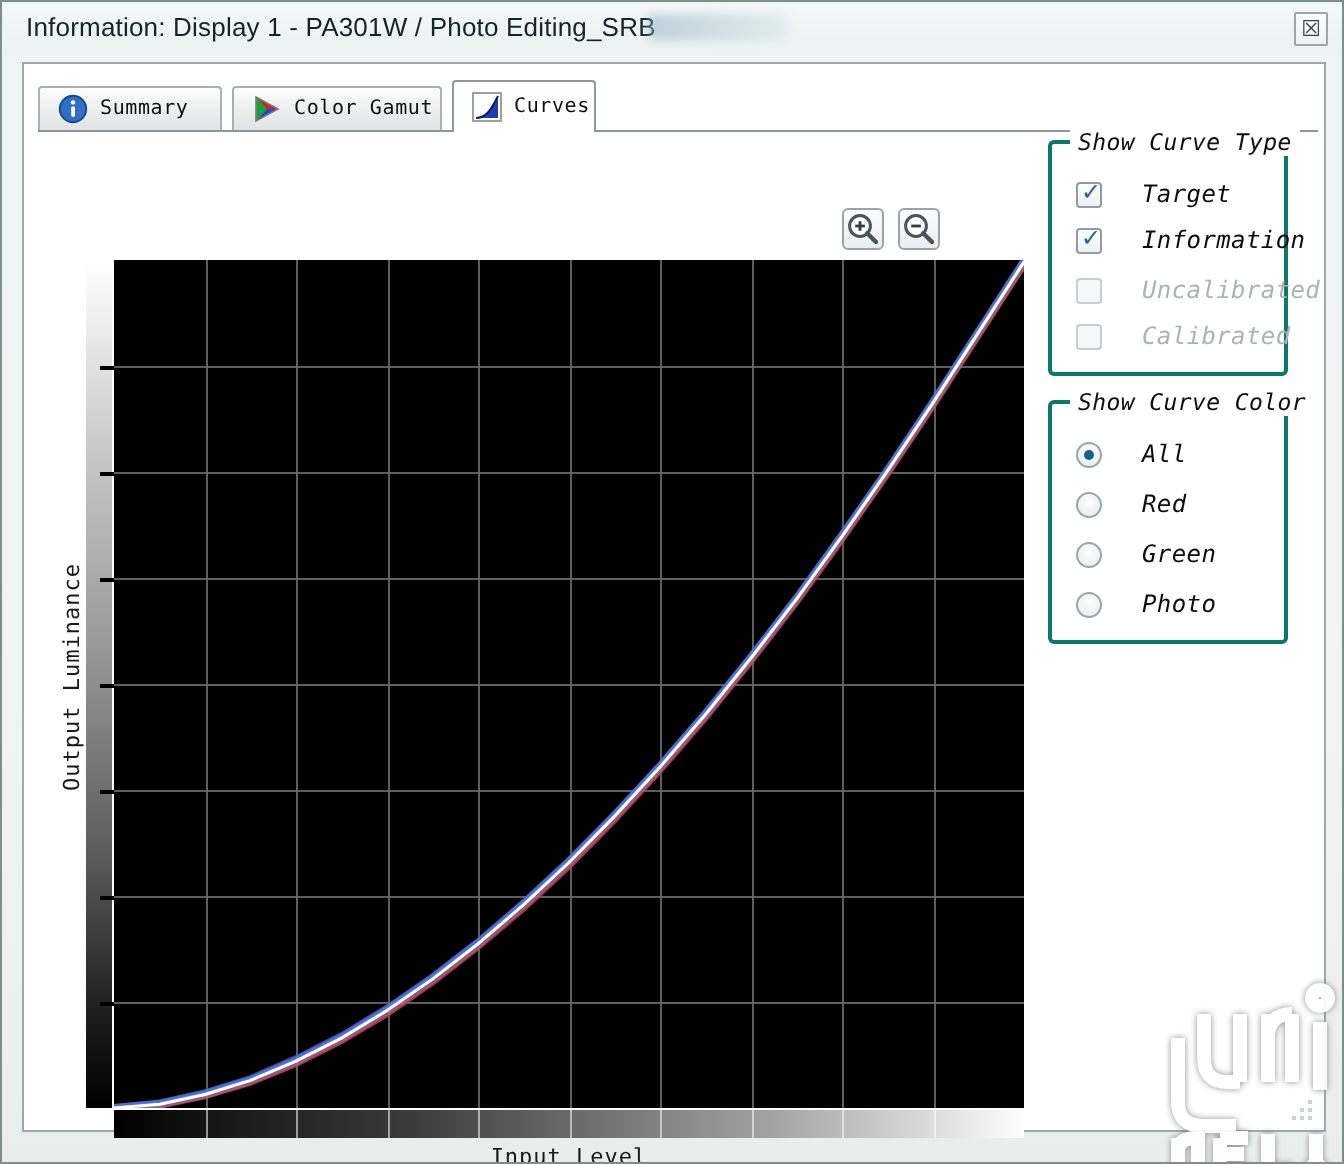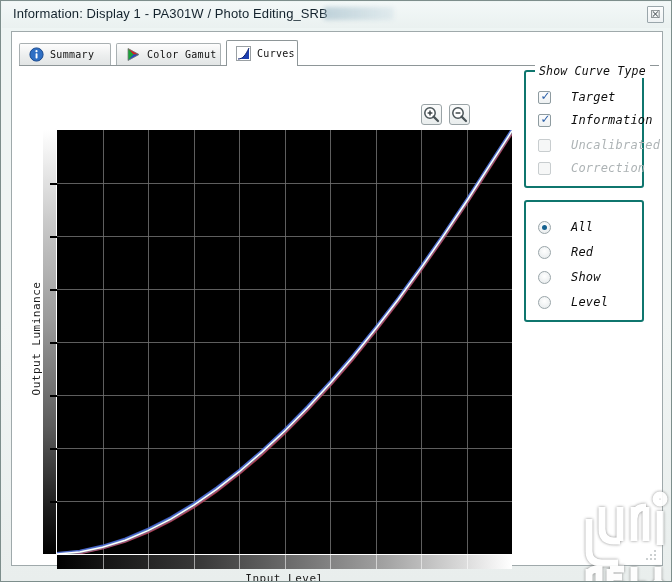--- a/index.html
+++ b/index.html
@@ -425,42 +425,43 @@
             <span class="chk">✓</span>
           </span>
           <span class="opt-label">Information</span>
         </div>
         <div class="opt disabled" style="top: 62px;">
           <span class="cb disabled"></span>
           <span class="opt-label">Uncalibrated</span>
         </div>
         <div class="opt disabled" style="top: 85px;">
           <span class="cb disabled"></span>
-          <span class="opt-label">Correction</span>
+          <span class="opt-label">Calibrated</span>
         </div>
       </div>
 
     <div class="group" id="grp-color">
+      <div class="group-title">Show Curve Color</div>
     <div class="opt" style="top: 16px;">
           <span class="rb">
             <span class="dot"></span>
           </span>
           <span class="opt-label">All</span>
         </div>
         <div class="opt" style="top: 41px;">
           <span class="rb"></span>
           <span class="opt-label">Red</span>
         </div>
         <div class="opt" style="top: 66px;">
           <span class="rb"></span>
-          <span class="opt-label">Show</span>
+          <span class="opt-label">Green</span>
         </div>
         <div class="opt" style="top: 91px;">
           <span class="rb"></span>
-          <span class="opt-label">Level</span>
+          <span class="opt-label">Photo</span>
         </div>
       </div>
 
     <div id="wm-logo">
       <svg width="105" height="100" viewBox="0 0 105 100">
         <g fill="none" stroke="#ffffff" stroke-width="7" opacity="0.92" style="filter:drop-shadow(0 0 1.5px rgba(120,120,120,.9))">
           <path d="M30 18 L30 40 M30 40 Q30 52 42 52 L48 52"></path>
           <path d="M17 30 L17 62 Q17 74 30 74 L46 74"></path>
           <path d="M48 18 L48 52"></path>
           <path d="M62 18 L62 52 M62 30 Q62 18 74 18 L74 18 M74 18 L74 52"></path>

